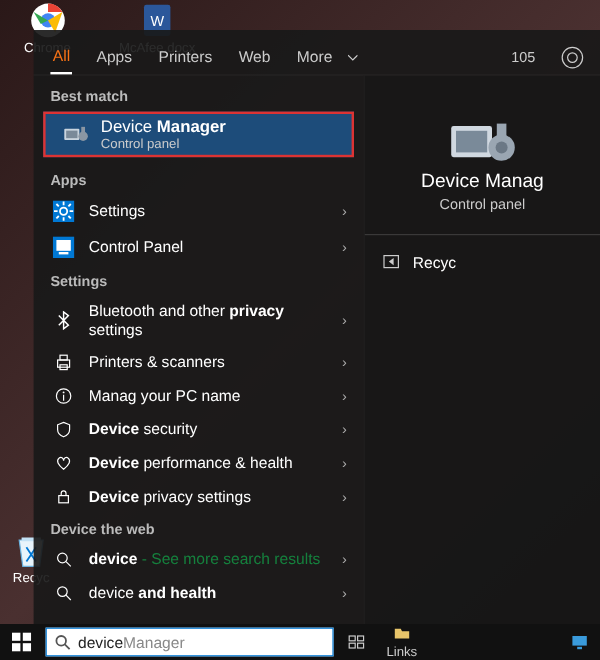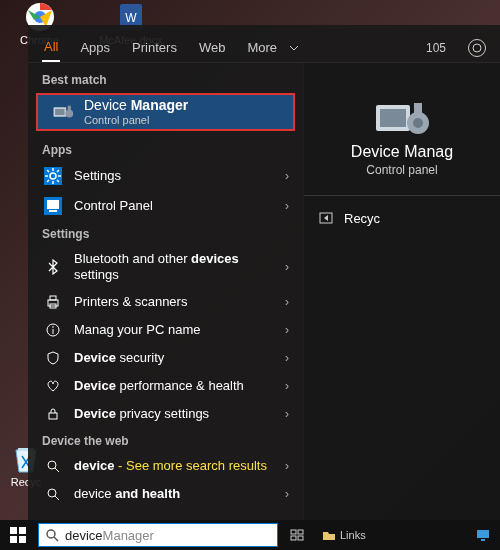--- a/index.html
+++ b/index.html
@@ -97,21 +97,21 @@
   position:absolute; left:0; right:0; bottom:0; height:30px;
   background:#111; display:flex; align-items:center; gap:6px; padding:0 4px;
 }
 .start-btn { width:28px; height:28px; display:flex; align-items:center; justify-content:center; cursor:pointer;}
 .searchbox {
   height:24px; width:240px; background:#fff; display:flex; align-items:center;
   padding:0 6px; gap:6px; border:1px solid #0078d4;
 }
 .searchbox .typed { color:#222; }
 .searchbox .sugg { color:#888; }
-.tb-item { color:#ccc; font-size:11px; display:flex; align-items:center; gap:4px; padding:0 6px; cursor:pointer;}
+.tb-item { color:#ccc; font-size:11px; display:flex; align-items:center; gap:4px; padding:0 6px; cursor:pointer;flex-direction:column;}
 .tb-icon{width:14px;height:14px;}
 svg { display:block; }
 </style>
 </head>
 <body>
 
 <div class="desktop-bg"></div>
 
 <div class="desktop-icon-area">
   <div class="desktop-app">
@@ -219,21 +219,21 @@
       </div>
 
       <div class="section-label">Settings</div>
 
       <div class="result-item">
         <span class="ri-icon">
             <svg width="16" height="16" viewBox="0 0 16 16">
               <path d="M4 4l8 8-4 3V1l4 3-8 8" stroke="#fff" fill="none" stroke-width="1.2"></path>
             </svg>
           </span>
-        <span class="ri-text"><span>Bluetooth and other </span><span class="bold">devices</span><span> settings</span></span>
+        <span class="ri-text"><span>Bluetooth and other </span><span class="bold">privacy</span><span> settings</span></span>
         <span class="ri-arrow">›</span>
       </div>
       <div class="result-item">
         <span class="ri-icon">
             <svg width="16" height="16" viewBox="0 0 16 16">
               <rect x="3" y="6" width="10" height="6" stroke="#fff" fill="none"></rect>
               <rect x="5" y="2" width="6" height="4" stroke="#fff" fill="none"></rect>
               <rect x="5" y="10" width="6" height="4" stroke="#fff" fill="none"></rect>
             </svg>
           </span>
@@ -282,21 +282,21 @@
 
       <div class="section-label">Device the web</div>
 
       <div class="result-item">
         <span class="ri-icon">
             <svg width="14" height="14" viewBox="0 0 14 14">
               <circle cx="6" cy="6" r="4" stroke="#fff" fill="none"></circle>
               <line x1="9" y1="9" x2="13" y2="13" stroke="#fff"></line>
             </svg>
           </span>
-        <span class="ri-text"><span class="bold">device</span><span style="color:#fde047"> - See more search results</span></span>
+        <span class="ri-text"><span class="bold">device</span><span style="color:#15803d"> - See more search results</span></span>
         <span class="ri-arrow">›</span>
       </div>
       <div class="result-item">
         <span class="ri-icon">
             <svg width="14" height="14" viewBox="0 0 14 14">
               <circle cx="6" cy="6" r="4" stroke="#fff" fill="none"></circle>
               <line x1="9" y1="9" x2="13" y2="13" stroke="#fff"></line>
             </svg>
           </span>
         <span class="ri-text"><span>device </span><span class="bold">and health</span></span>

